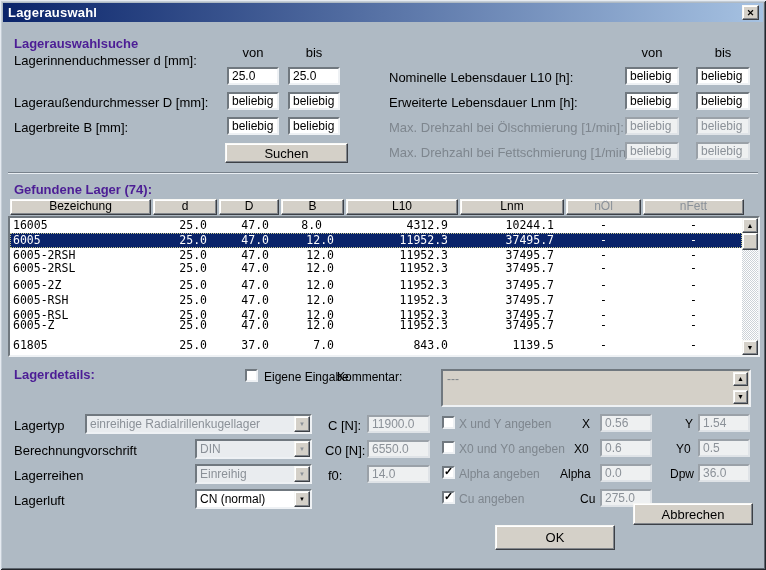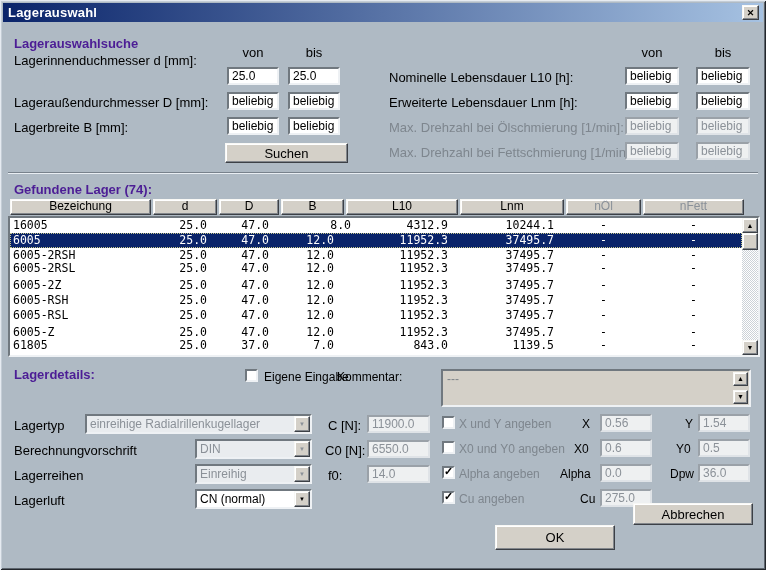--- a/index.html
+++ b/index.html
@@ -118,21 +118,21 @@
       <div class="raised hcell dimh" style="left: 556px; width: 75px;">nÖl</div>
       <div class="raised hcell dimh" style="left: 633px; width: 101px;">nFett</div>
     </div>
 
   <div class="listframe">
     <div class="listbody">
         <div class="trow" style="top: 0px;">
           <span class="tcell left" style="left: 0px; width: 141px;">16005</span>
           <span class="tcell num" style="left: 143px; width: 64px;">25.0</span>
           <span class="tcell num" style="left: 209px; width: 60px;">47.0</span>
-          <span class="tcell num" style="left: 288px; width: 63px;">8.0</span>
+          <span class="tcell num" style="left: 259px; width: 63px;">8.0</span>
           <span class="tcell num" style="left: 336px; width: 112px;">4312.9</span>
           <span class="tcell num" style="left: 450px; width: 104px;">10244.1</span>
           <span class="tcell dash" style="left: 556px; width: 75px;">-</span>
           <span class="tcell dash" style="left: 633px; width: 101px;">-</span>
         </div>
         <div class="trow sel" style="top: 15px;">
           <span class="tcell left" style="left: 0px; width: 141px;">6005</span>
           <span class="tcell num" style="left: 143px; width: 64px;">25.0</span>
           <span class="tcell num" style="left: 209px; width: 60px;">47.0</span>
           <span class="tcell num" style="left: 271px; width: 63px;">12.0</span>
@@ -184,21 +184,21 @@
         <div class="trow" style="top: 90px;">
           <span class="tcell left" style="left: 0px; width: 141px;">6005-RSL</span>
           <span class="tcell num" style="left: 143px; width: 64px;">25.0</span>
           <span class="tcell num" style="left: 209px; width: 60px;">47.0</span>
           <span class="tcell num" style="left: 271px; width: 63px;">12.0</span>
           <span class="tcell num" style="left: 336px; width: 112px;">11952.3</span>
           <span class="tcell num" style="left: 450px; width: 104px;">37495.7</span>
           <span class="tcell dash" style="left: 556px; width: 75px;">-</span>
           <span class="tcell dash" style="left: 633px; width: 101px;">-</span>
         </div>
-        <div class="trow" style="top: 107px;">
+        <div class="trow" style="top: 100px;">
           <span class="tcell left" style="left: 0px; width: 141px;">6005-Z</span>
           <span class="tcell num" style="left: 143px; width: 64px;">25.0</span>
           <span class="tcell num" style="left: 209px; width: 60px;">47.0</span>
           <span class="tcell num" style="left: 271px; width: 63px;">12.0</span>
           <span class="tcell num" style="left: 336px; width: 112px;">11952.3</span>
           <span class="tcell num" style="left: 450px; width: 104px;">37495.7</span>
           <span class="tcell dash" style="left: 556px; width: 75px;">-</span>
           <span class="tcell dash" style="left: 633px; width: 101px;">-</span>
         </div>
         <div class="trow" style="top: 120px;">

